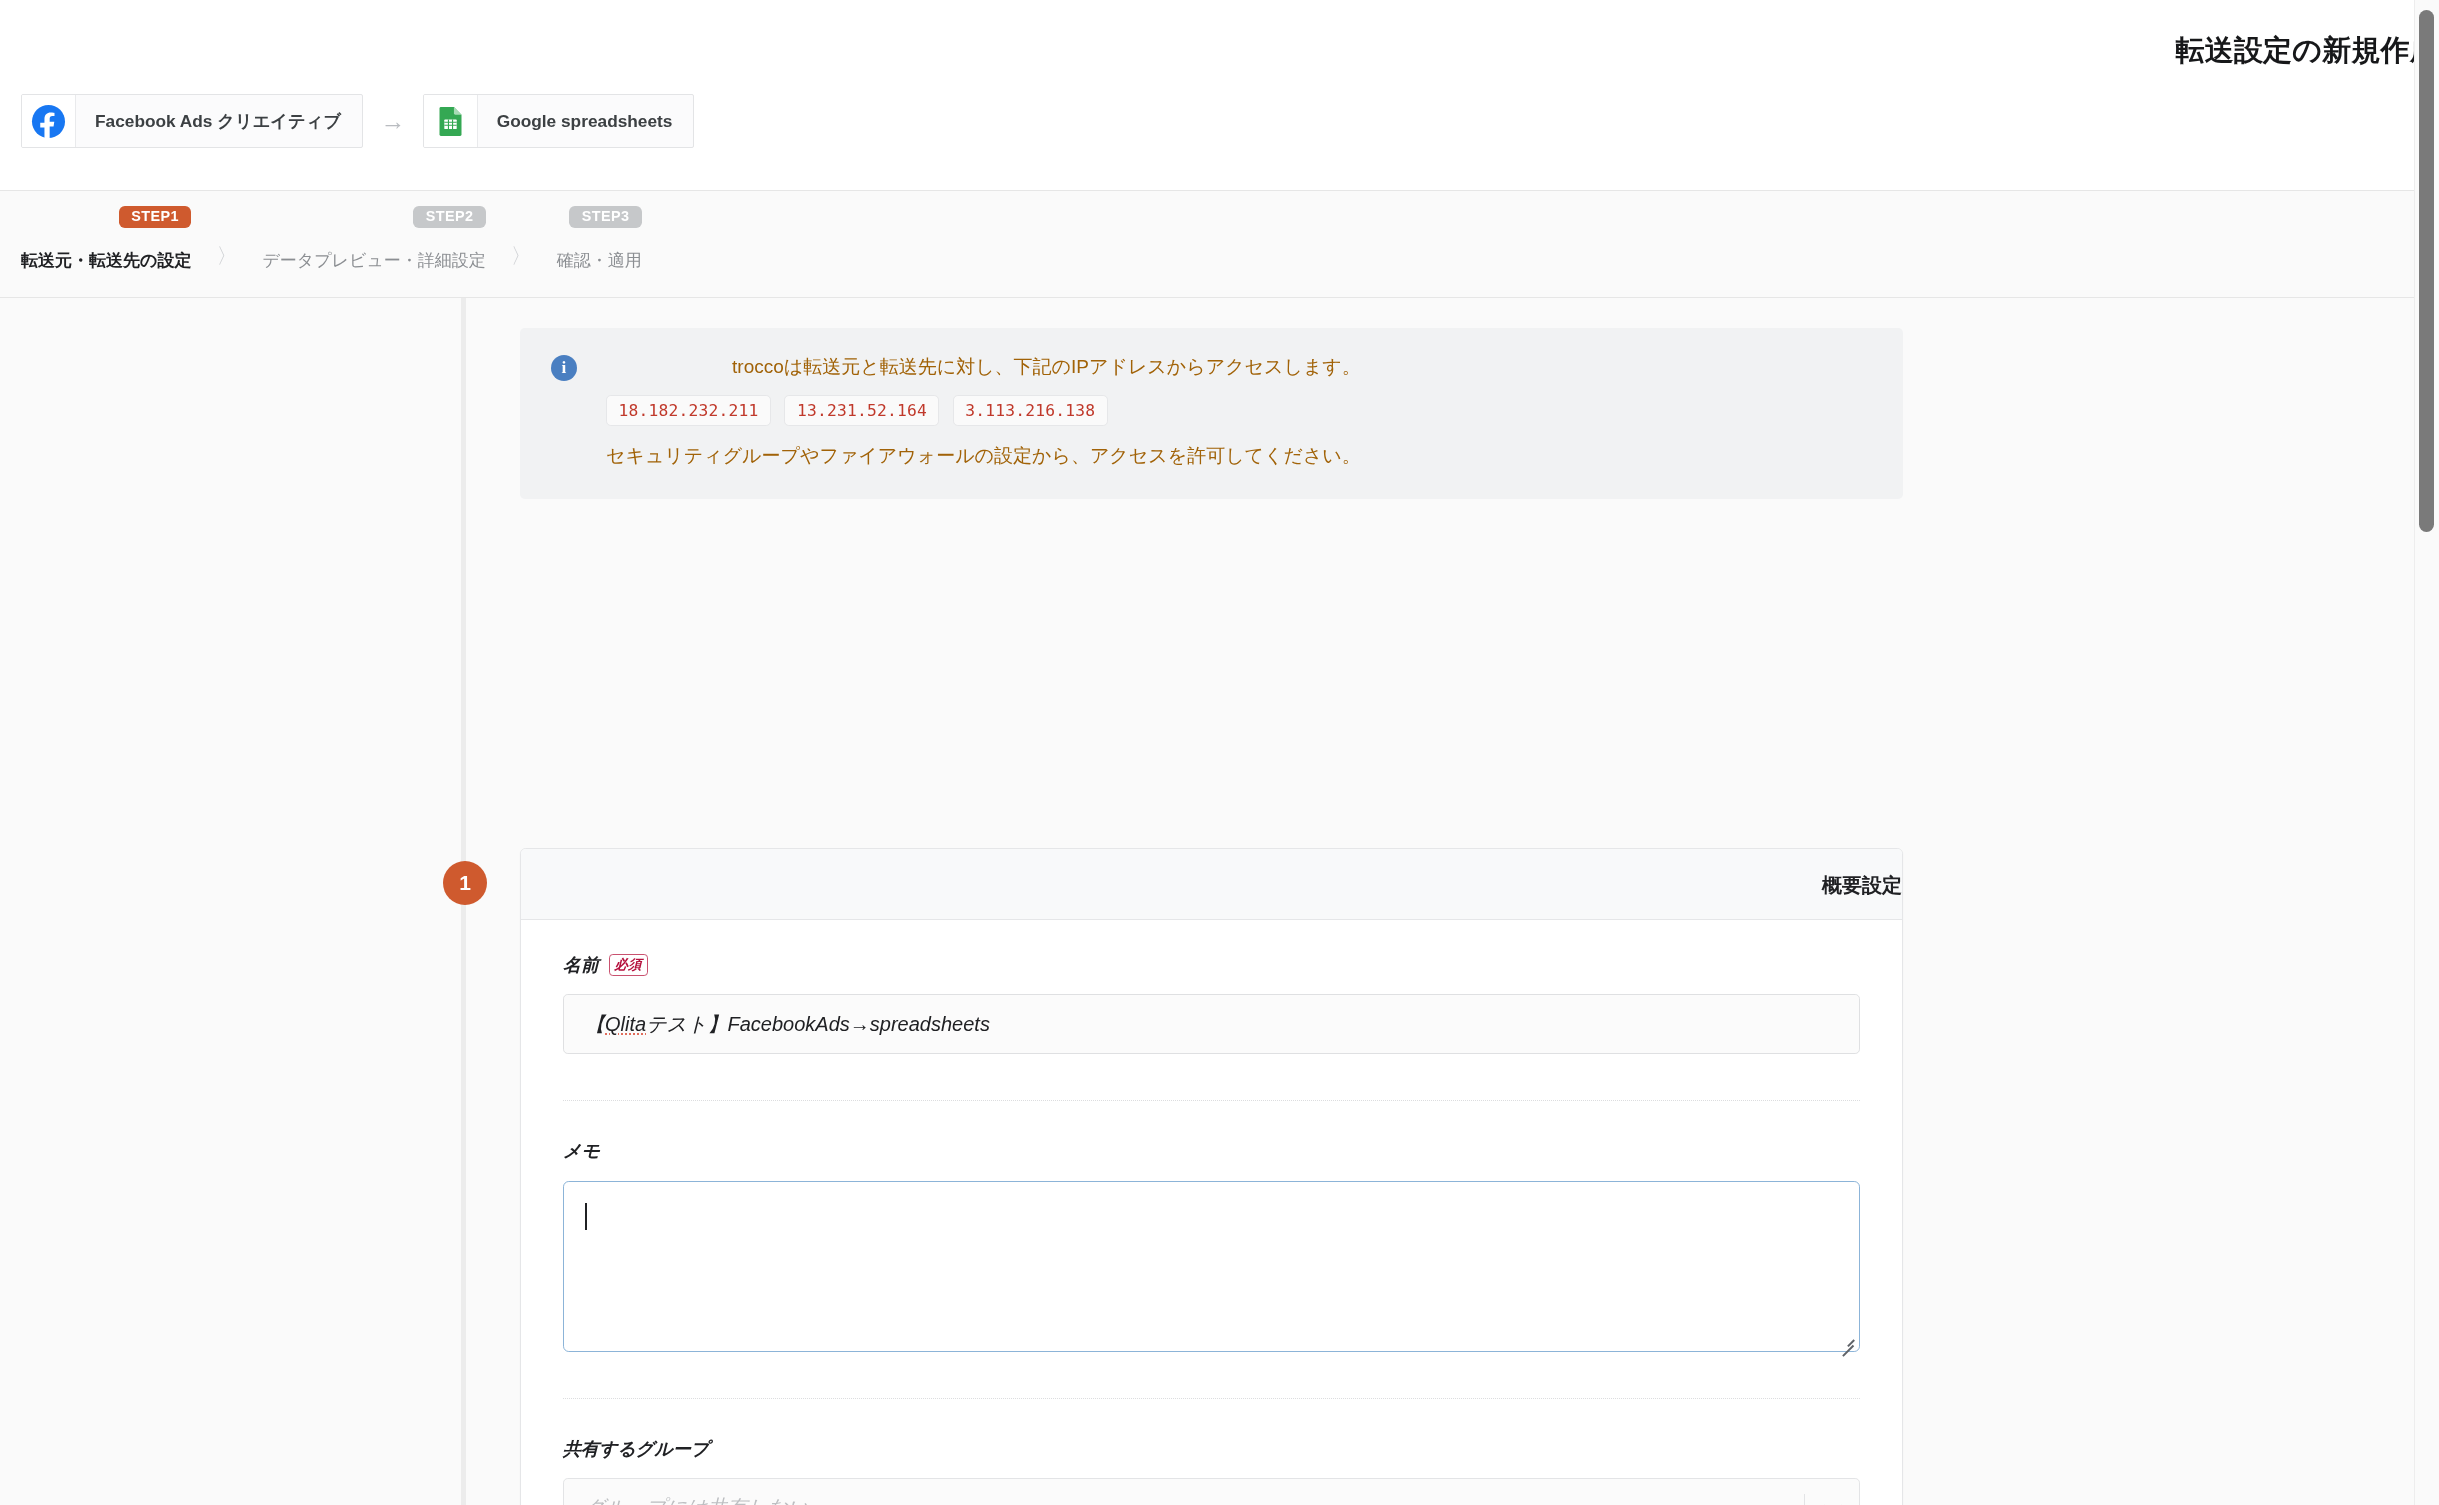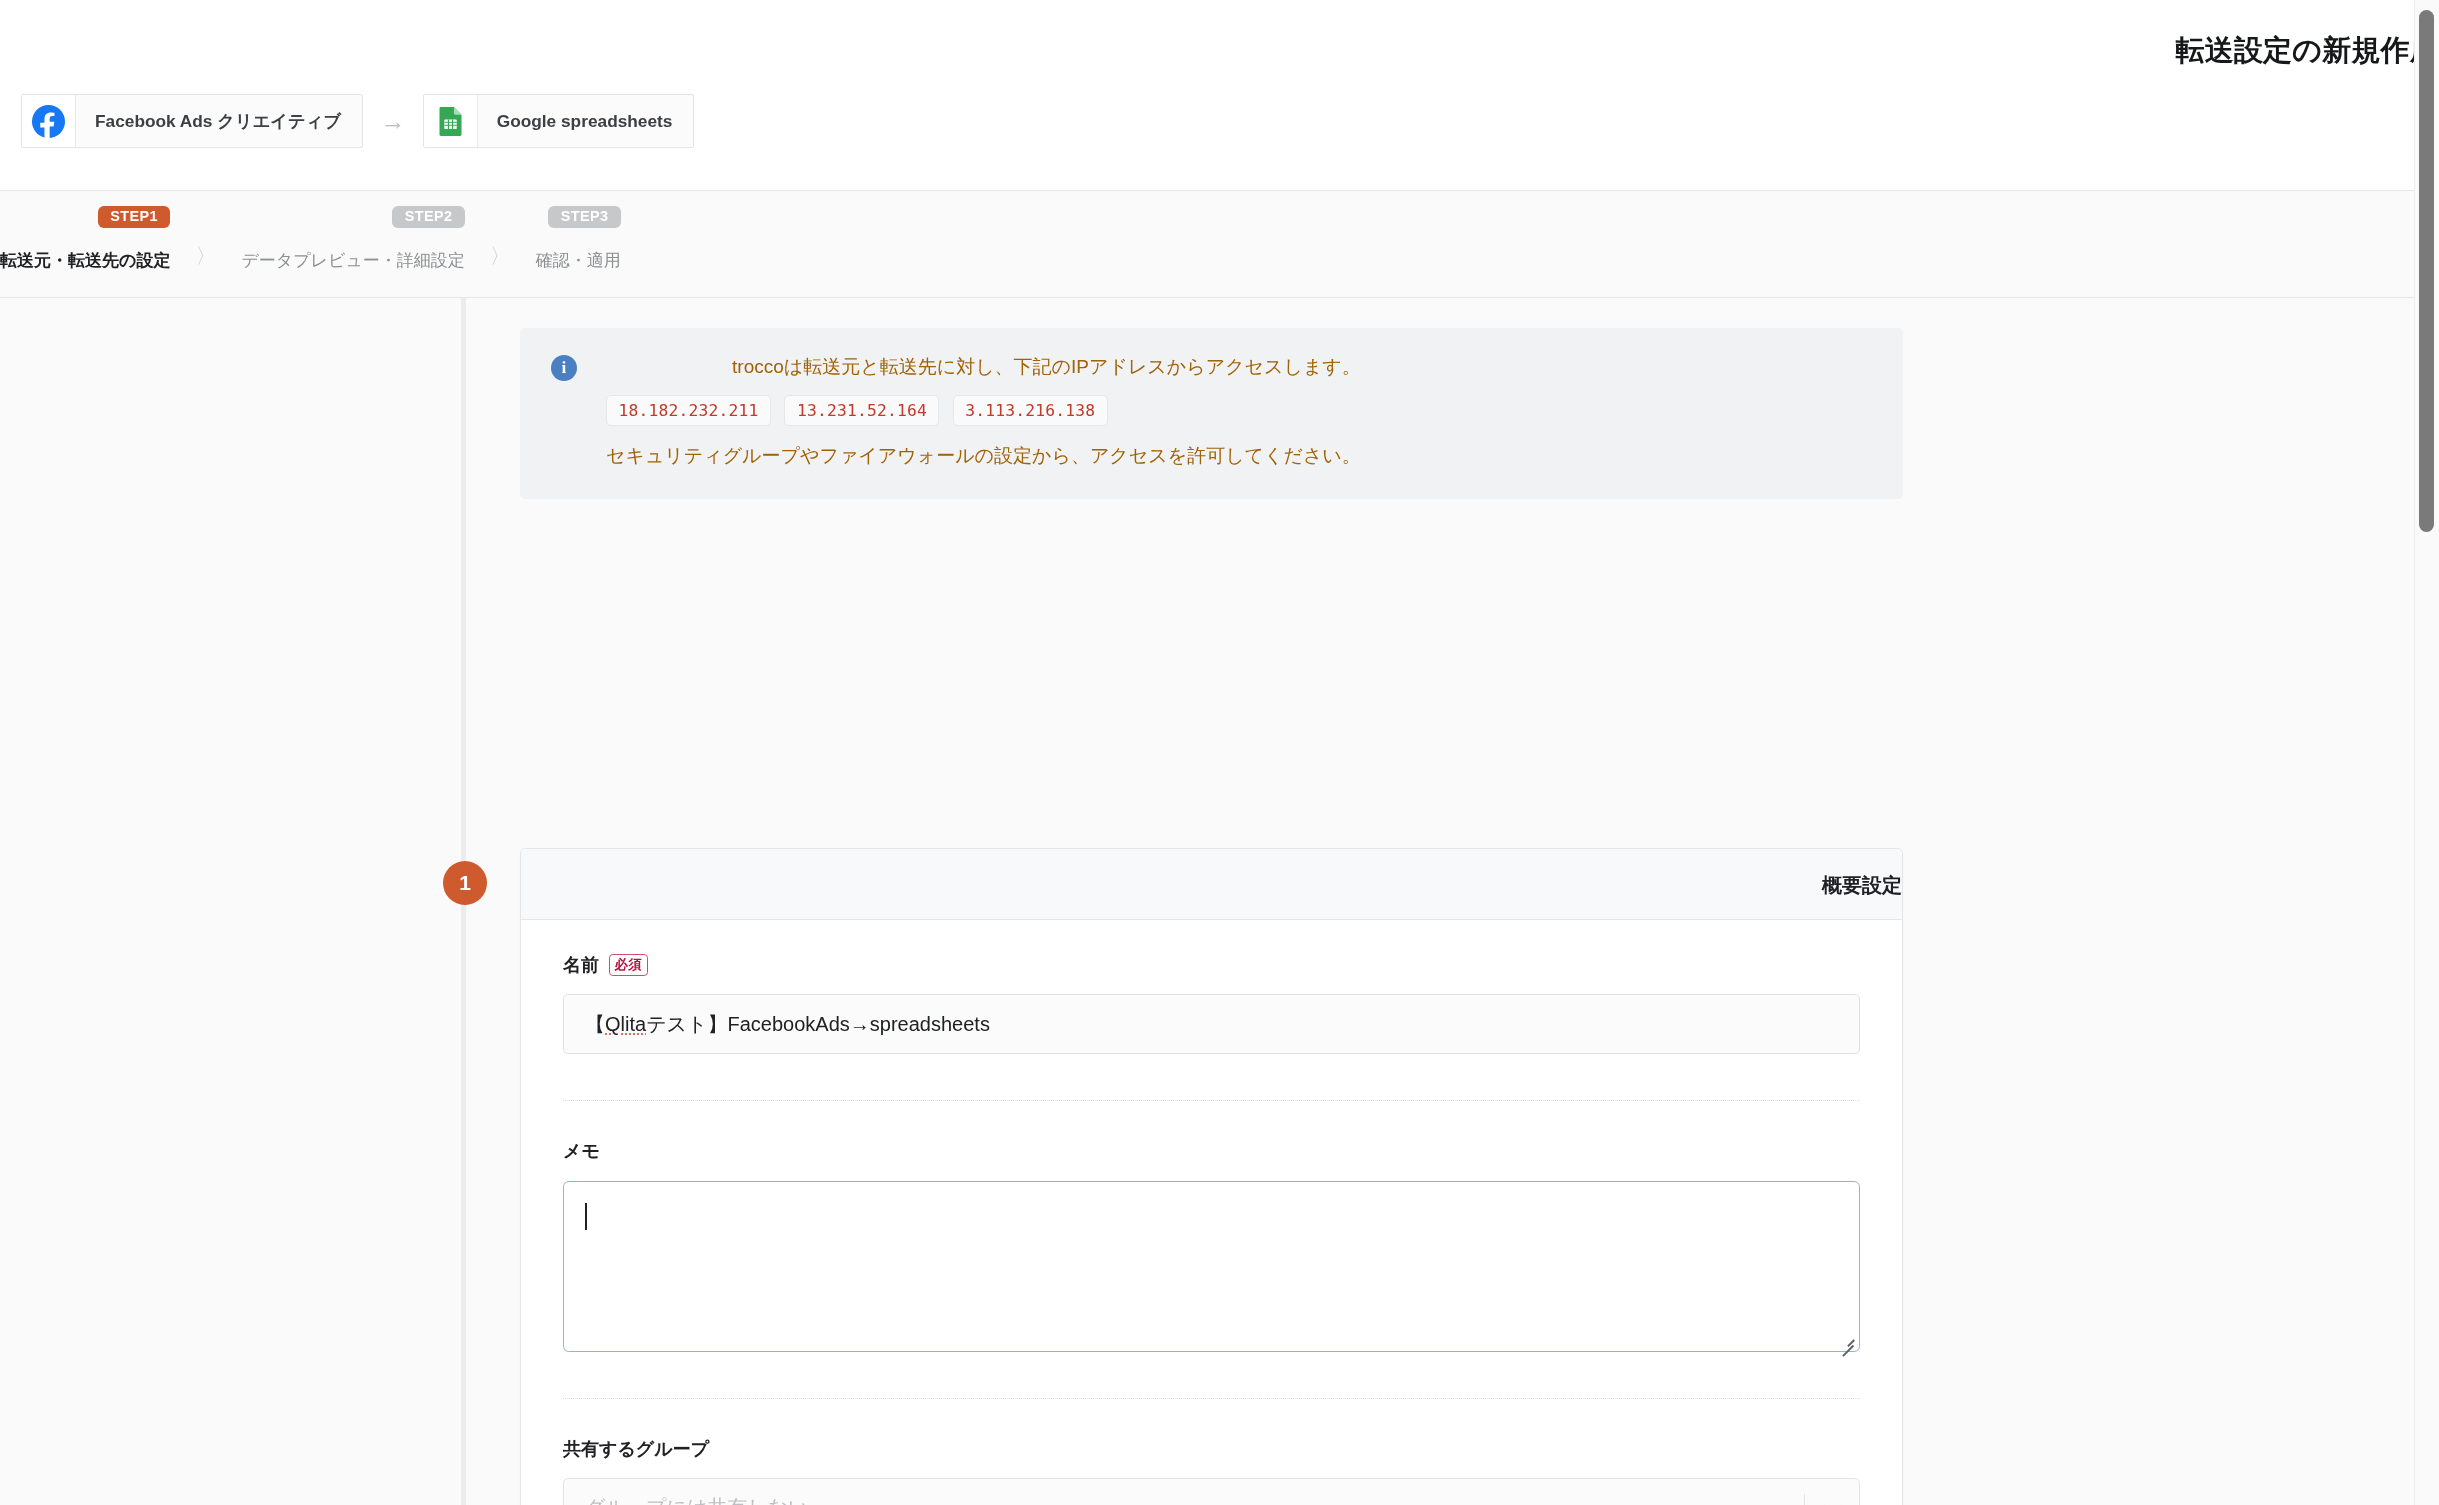--- a/index.html
+++ b/index.html
@@ -52,20 +52,21 @@
   .arrow-between {
     color:#b9bcc0; font-size:25px; line-height:1;
     padding: 0 17.3px; user-select:none;
   }
 
   
   .stepbar {
     background:#fafafa;
     border-bottom:1.9px solid #e6e6e6;
     height: 107px;
+    padding-left:21px;
     position:relative;
   }
   .steps { display:flex; align-items:flex-start; padding-top:15.4px; }
   .step { position:relative; }
   .step-badge {
     display:inline-block;
     font-size:14.4px; font-weight:700; color:#ffffff;
     letter-spacing:0.4px;
     border-radius:5.8px;
     padding: 2.9px 12.5px 3.8px;
@@ -148,21 +149,21 @@
     overflow:hidden;
   }
   .card-head {
     background:#f8f9fa;
     border-bottom:1.4px solid #e5e6e8;
     padding: 23px 0 20px 31px;
     font-size:20px; font-weight:700; color:#202124;
   }
   .card-body { padding: 33px 42px 0 42px; }
 
-  .field { padding-bottom: 25px; }
+  .field { padding-bottom: 25px; font-style: italic; }
   .field-label {
     font-size:18px; font-weight:700; color:#202124;
     display:flex; align-items:center; gap:9.6px;
     margin-bottom: 17.3px;
   }
   .req-badge {
     font-size:13.4px; font-weight:700; color:#b5123e;
     border:1.4px solid #c9516f;
     border-radius:3.8px;
     padding: 1px 4.8px 1.9px;

